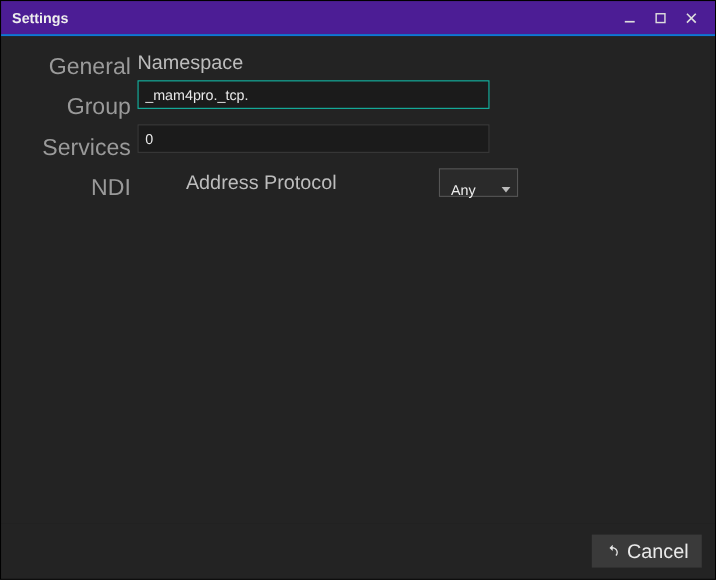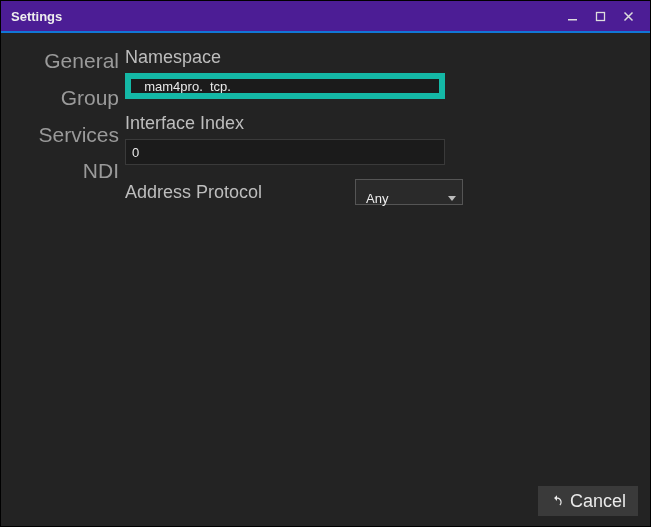--- a/index.html
+++ b/index.html
@@ -22,27 +22,27 @@
   .sidebar .nav-item { font-size: 21px; line-height: 1.75; color: #9a9a9a; cursor: pointer; }
   .sidebar .nav-item.active { color: #2f8ae2; }
 
   .content { flex: 1; padding: 14px 20px 0 6px; }
   .field-group { margin-bottom: 14px; }
   .field-label { font-size: 18px; color: #bdbdbd; margin-bottom: 5px; }
   .text-input {
     width: 320px; height: 26px; background: #1b1b1b; color: #e8e8e8;
     border: 1px solid #3a3a3a; padding: 2px 6px; font-size: 13px; outline: none;
   }
-  .text-input.focused { border: 6px solid #14b8a6; }
+  .text-input.focused { border: 1px solid #14b8a6; }
 
   .row-inline { display: flex; align-items: center; }
-  .row-inline .field-label { flex: 0 0 230px; margin-bottom: 0; }
+  .row-inline .field-label { flex: 0 0 230px; margin-bottom: 0; margin-left: 44px; }
 
   .select {
-    width: 108px; height: 26px; background: #2a2a2a; border: 1px solid #555;
+    width: 72px; height: 26px; background: #2a2a2a; border: 1px solid #555;
     display: flex; align-items: center; justify-content: space-between;
     padding: 12px 6px 0 10px; font-size: 13px; color: #eee; cursor: pointer;
   }
   .select .caret { width: 0; height: 0; border-left: 4px solid transparent; border-right: 4px solid transparent; border-top: 5px solid #bbb; }
 
   .footer { height: 50px; background: #232323; display: flex; align-items: center; justify-content: flex-end; padding: 0 12px; gap: 10px; }
   .btn {
     height: 30px; background: #3a3a3a; color: #eaeaea; border: none;
     padding: 0 12px; display: inline-flex; align-items: center; gap: 6px;
     font-size: 18px; cursor: pointer;
@@ -87,21 +87,20 @@
     </div>
 
     <div class="content">
 
       <div class="field-group">
         <div class="field-label">Namespace</div>
         <input type="text" class="text-input focused" value="_mam4pro._tcp." style="">
       </div>
 
       <div class="field-group">
-        <div class="field-label">Interface Index</div>
         <input type="text" class="text-input" value="0" style="">
       </div>
 
       <div class="field-group row-inline">
         <div class="field-label">Address Protocol</div>
         <div class="select">
           <span>Any</span>
           <span class="caret"></span>
         </div>
       </div>

